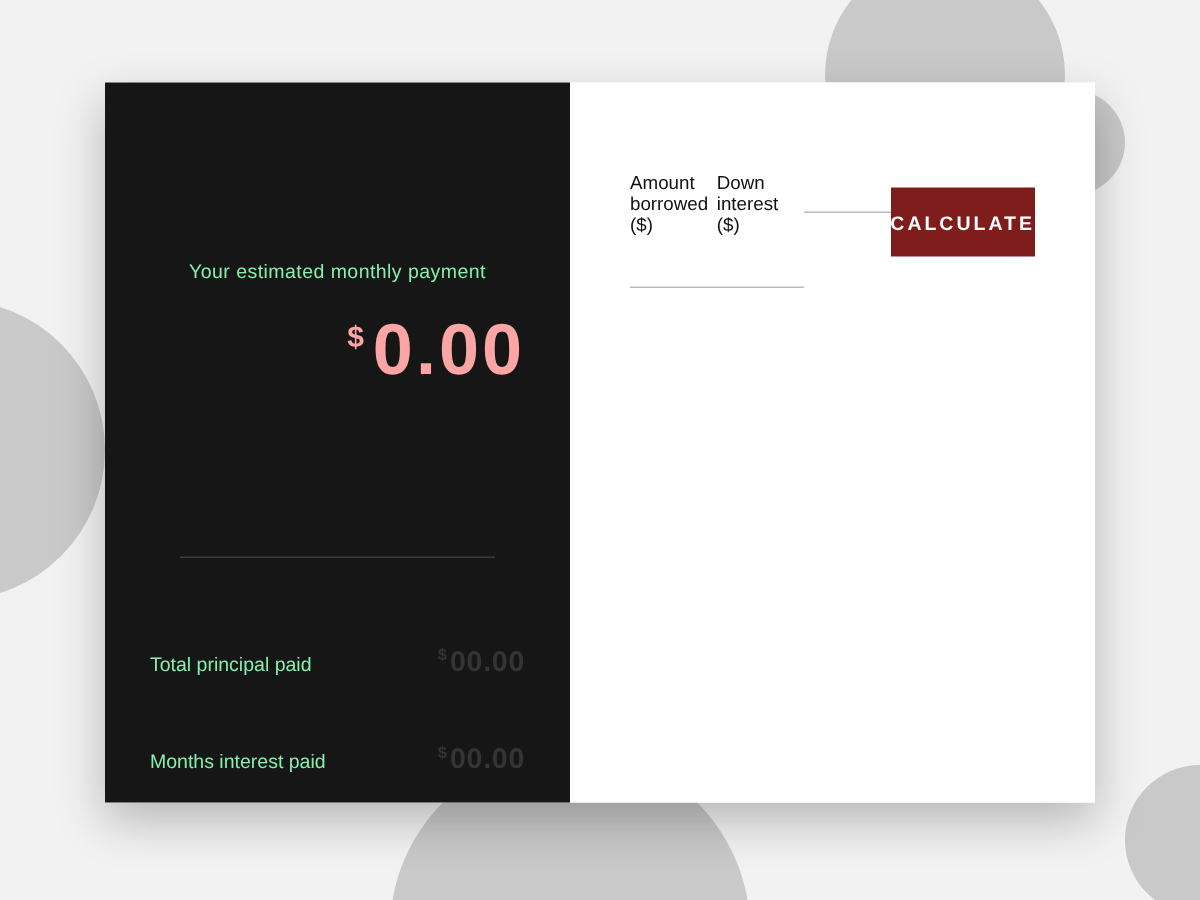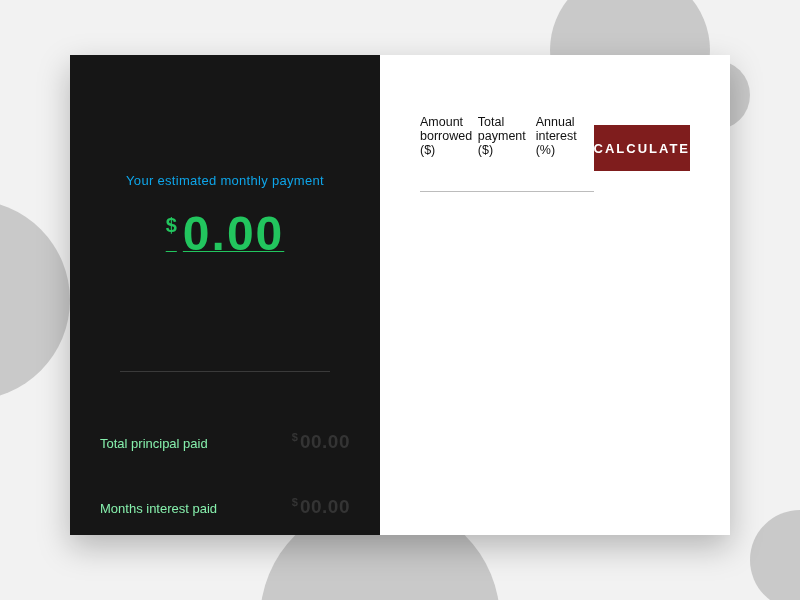--- a/index.html
+++ b/index.html
@@ -38,29 +38,28 @@
     color: #fff;
     display: flex;
     flex-direction: column;
     padding: 0 30px 30px 30px;
   }
   .est-label {
     text-align: center;
     font-size: 13px;
     margin-top: 118px;
     margin-bottom: 18px;
-    color: #0ea5e9;
+    color: #86efac;
     font-weight: 400;
     letter-spacing: 0.3px;
   }
   .est-amount {
-    text-align: center;
-    color: #22c55e;
+    text-align: right;
+    color: #fca5a5;
     font-weight: 600;
-    text-decoration: underline;
   }
   .est-amount .cur {
     font-size: 20px;
     vertical-align: 18px;
     margin-right: 6px;
     font-weight: 600;
   }
   .est-amount .val {
     font-size: 48px;
     letter-spacing: 2px;
@@ -173,26 +172,25 @@
   </div>
 
   <div class="right">
 
     <div class="field">
       <label>Amount borrowed ($)</label>
       <input type="text" style="">
     </div>
 
     <div class="field">
-      <label>Total payment ($)</label>
+      <label>Down interest ($)</label>
       <input type="text" style="">
     </div>
 
 
     <div class="field">
-      <label>Annual interest (%)</label>
       <input type="text" style="">
     </div>
 
     <button class="calc-btn">CALCULATE</button>
   </div>
 
 </div>
 
 </body></html>

